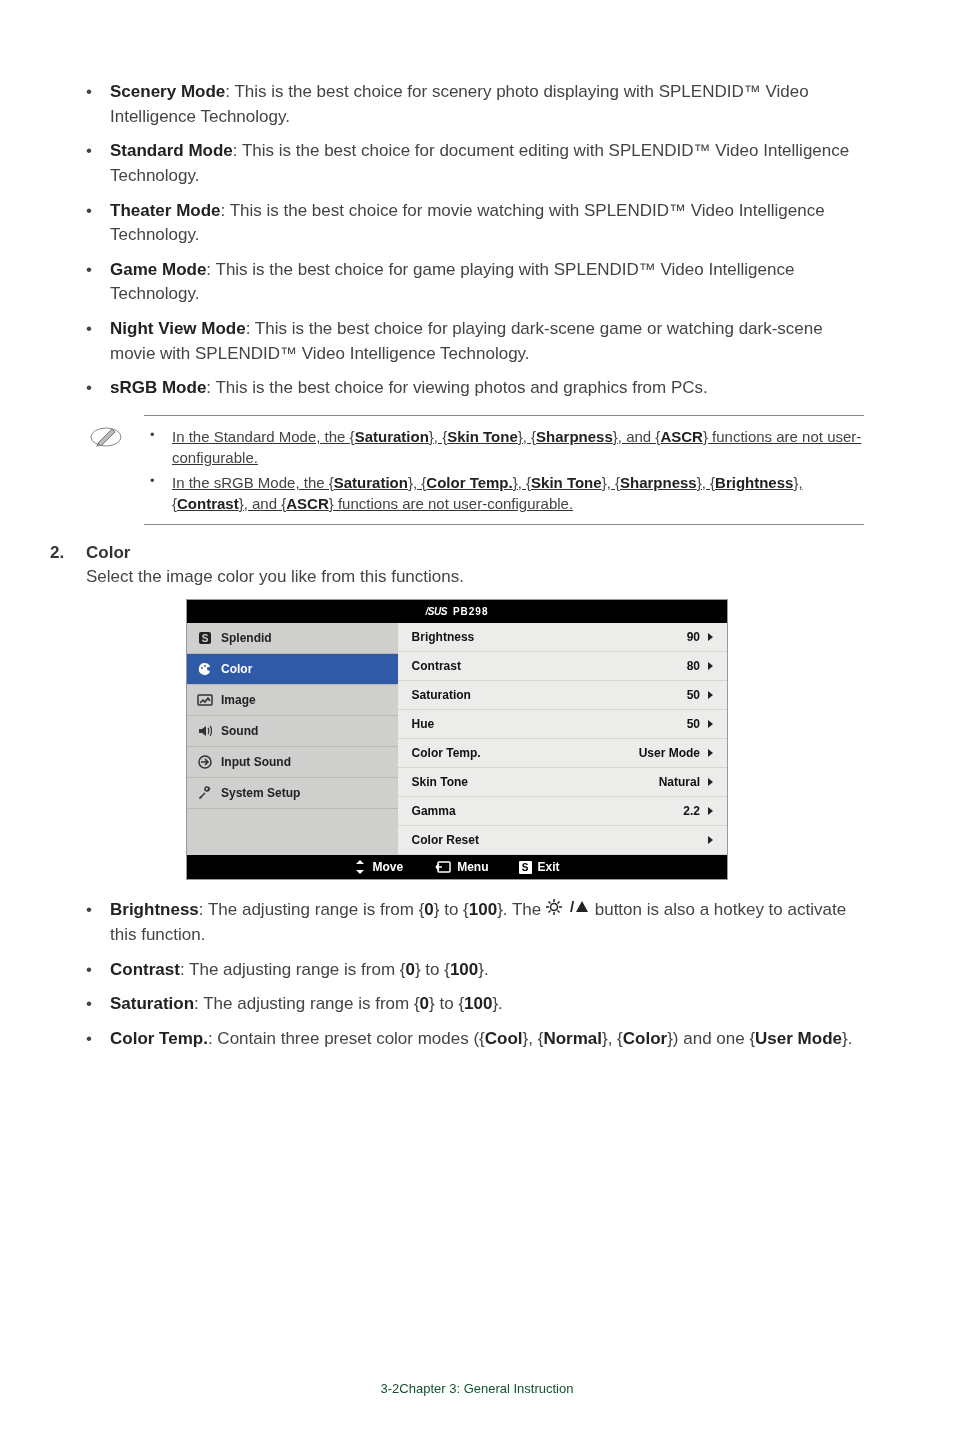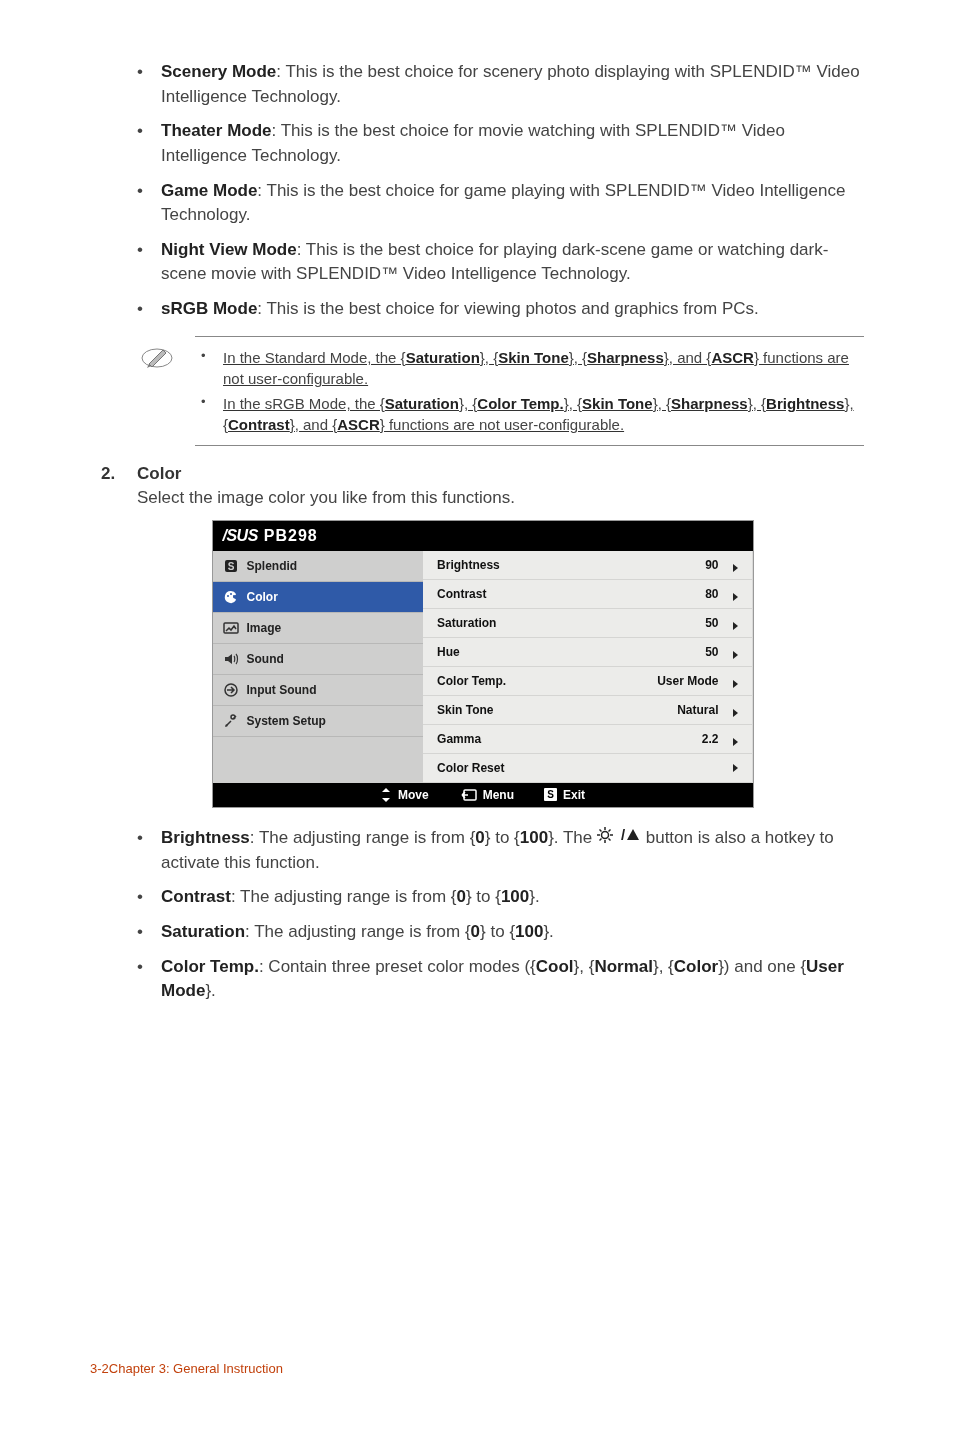--- a/index.html
+++ b/index.html
@@ -4,24 +4,25 @@
 <style>
   body {
     margin: 0;
     padding: 0;
     font-family: Arial, Helvetica, sans-serif;
     background: #fff;
     color: #333;
     width: 954px;
   }
   .page {
-    padding: 60px 90px 30px 101px;
+    padding: 60px 90px 30px 50px;
     box-sizing: border-box;
     min-height: 1400px;
     position: relative;
+    margin-top: 20px;
   }
   ul.main-list {
     list-style: none;
     padding-left: 60px;
     margin: 0 0 14px 0;
   }
   ul.main-list > li {
     position: relative;
     margin-bottom: 10px;
     line-height: 1.45;
@@ -107,24 +108,25 @@
     font-size: 12px;
     color: #111;
     border: 1px solid #999;
   }
   .osd-title {
     background: #000;
     color: #fff;
     padding: 6px 10px;
     font-weight: bold;
     letter-spacing: 1px;
-    font-size: 16px;
+    font-size: 10px;
     display: flex;
     align-items: center;
     gap: 6px;
+    justify-content: center;
   }
   .asus-logo {
     font-family: Arial, sans-serif;
     font-weight: bold;
     font-style: italic;
     letter-spacing: -0.5px;
   }
   .osd-body { display: flex; }
   .osd-nav {
     width: 39%;
@@ -160,22 +162,22 @@
     display: flex;
     justify-content: space-between;
     align-items: center;
     padding: 7px 14px;
     border-bottom: 1px solid #d5d5d3;
     font-weight: bold;
     font-size: 12px;
   }
   .osd-val {
     display: flex;
-    align-items: flex-end;
-    gap: 15px;
+    align-items: center;
+    gap: 8px;
   }
   .tri-right {
     width: 0; height: 0;
     border-top: 4px solid transparent;
     border-bottom: 4px solid transparent;
     border-left: 5px solid #222;
   }
   .osd-footer {
     background: #000;
     color: #fff;
@@ -192,38 +194,39 @@
     display:inline-block;
     width:13px;height:13px;
     background:#fff;color:#000;
     text-align:center;font-size:10px;
     line-height:13px;font-weight:bold;
     border-radius:1px;
   }
 
   .footer {
     display: flex;
-    justify-content: flex-start;
+    justify-content: center;
     font-size: 13px;
-    color: #c2410c;
+    color: #14532d;
     position: absolute;
     bottom: 24px;
     left: 90px;
     right: 90px;
   }
 
   .inline-svg { display:inline-block; vertical-align:middle; }
 </style>
 </head>
 <body>
 
 <div class="page">
 
   <ul class="main-list">
     <li><span class="bold">Scenery Mode</span><span>: This is the best choice for scenery photo displaying with SPLENDID™ Video Intelligence Technology.</span></li>
+    <li><span class="bold">Standard Mode</span><span>: This is the best choice for document editing with SPLENDID™ Video Intelligence Technology.</span></li>
     <li><span class="bold">Theater Mode</span><span>: This is the best choice for movie watching with SPLENDID™ Video Intelligence Technology.</span></li>
     <li><span class="bold">Game Mode</span><span>: This is the best choice for game playing with SPLENDID™ Video Intelligence Technology.</span></li>
     <li><span class="bold">Night View Mode</span><span>: This is the best choice for playing dark-scene game or watching dark-scene movie with SPLENDID™ Video Intelligence Technology.</span></li>
     <li><span class="bold">sRGB Mode</span><span>: This is the best choice for viewing photos and graphics from PCs.</span></li>
   </ul>
 
   <div class="note-row">
     <div class="note-icon">
       <svg viewBox="0 0 32 32">
           <ellipse cx="16" cy="16" rx="15" ry="9" fill="none" stroke="#888" stroke-width="1"></ellipse>

